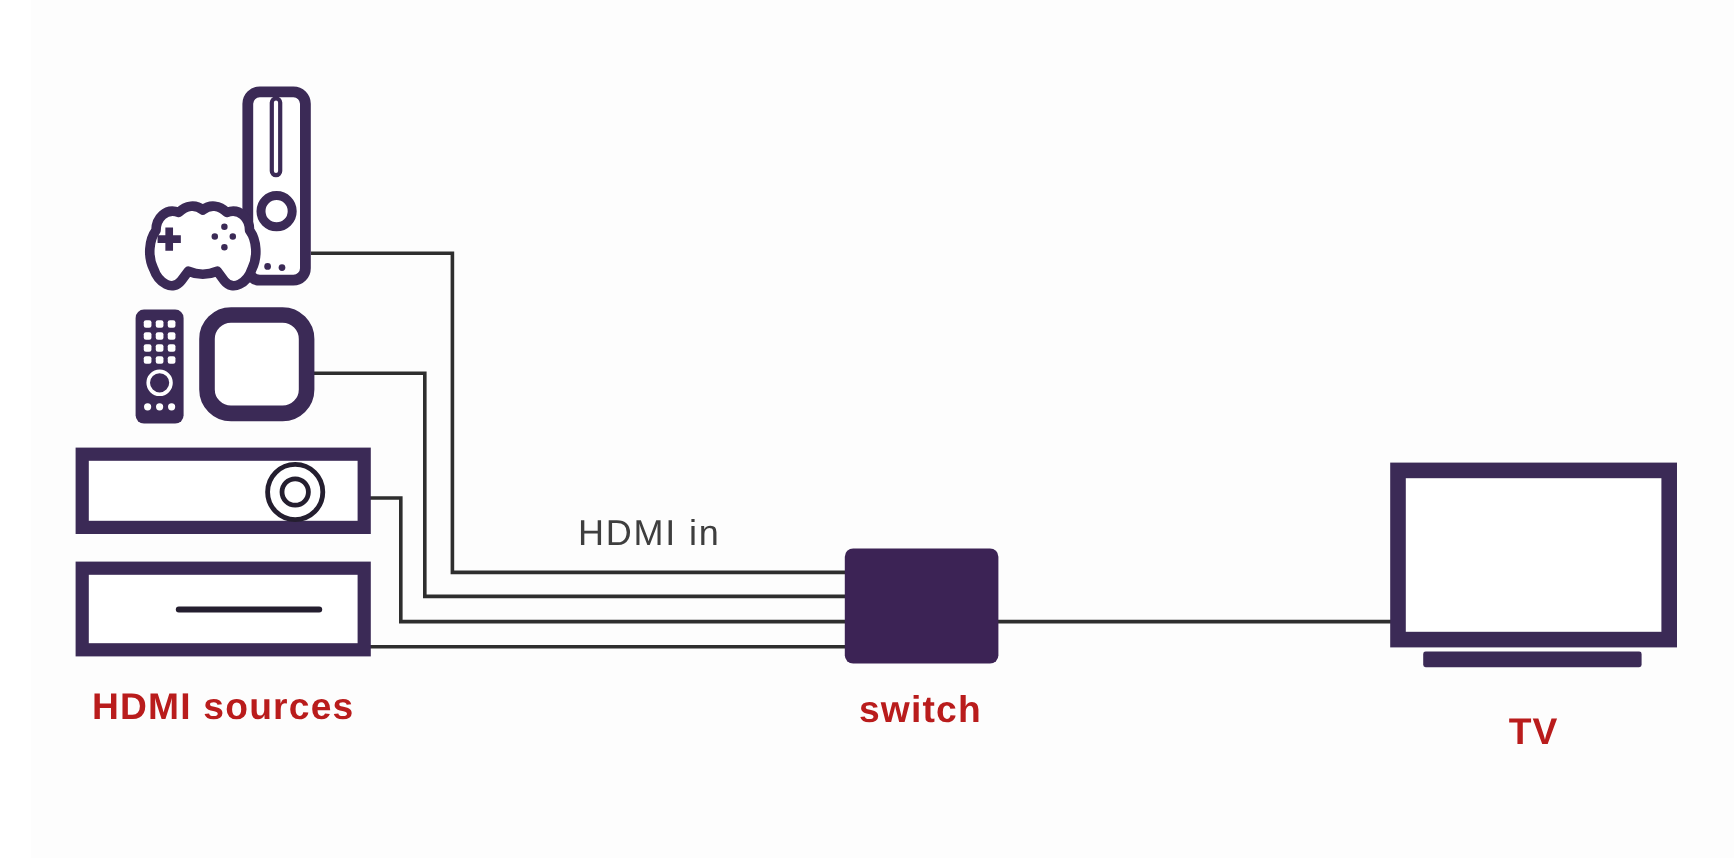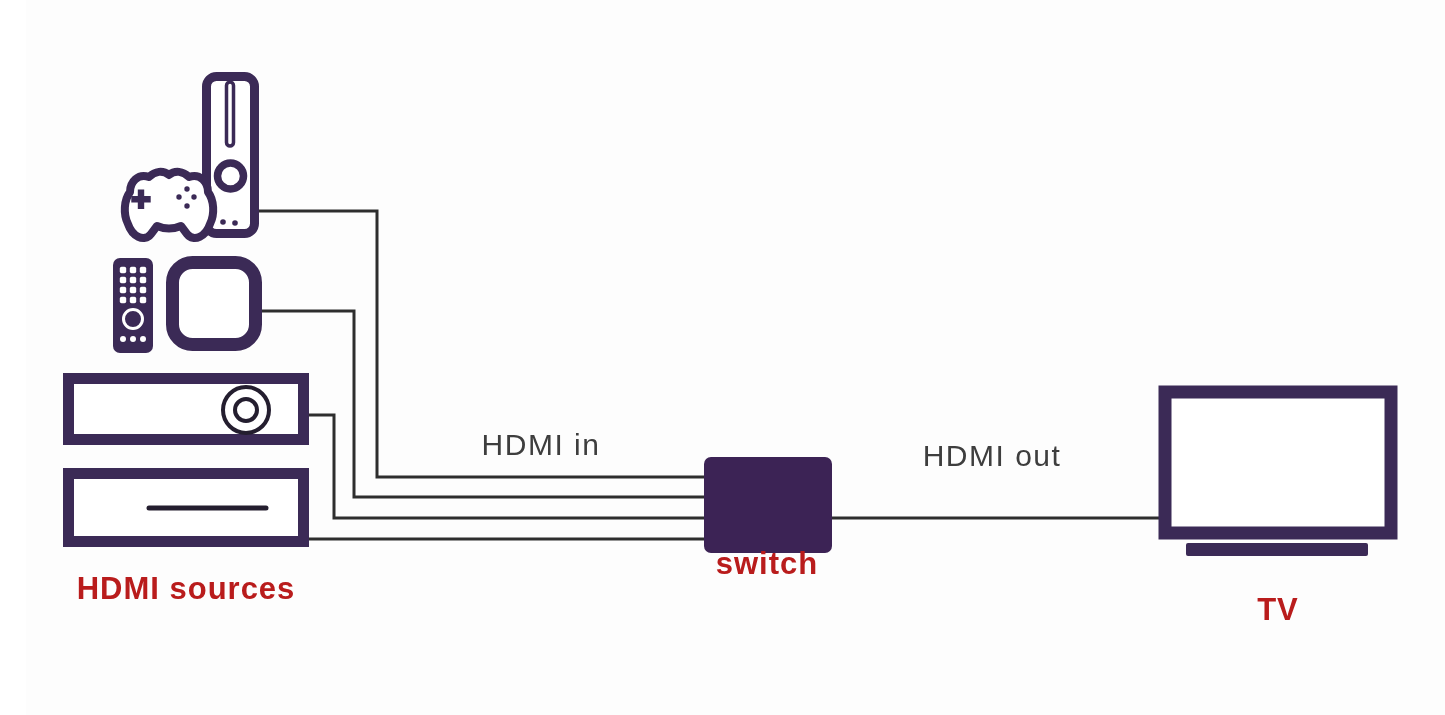--- a/index.html
+++ b/index.html
@@ -25,21 +25,21 @@
   }
   .label-bold {
     font-size:31px;
     font-weight:700;
     color:#b91c1c;
     letter-spacing:1px;
   }
   #label-hdmi-in  { left:515px;  top:445px; }
   #label-hdmi-out { left:966px;  top:456px; }
   #label-sources  { left:160px;  top:589px; }
-  #label-switch   { left:741px;  top:564px; }
+  #label-switch   { left:741px;  top:592px; }
   #label-tv       { left:1252px; top:610px; }
 </style>
 </head>
 <body>
 
 <div class="stage">
 
   <svg class="diagram-svg" width="1445" height="715" viewBox="0 0 1445 715">
 
     <g stroke="#2e2e2e" stroke-width="3" fill="none">
@@ -108,20 +108,19 @@
     <rect x="678" y="457" width="128" height="96" rx="7" fill="#3c2355"></rect>
 
     <g>
       <rect x="1139" y="392" width="226" height="141" fill="#ffffff" stroke="#3b2a56" stroke-width="13"></rect>
       <rect x="1160" y="543" width="182" height="13" rx="2" fill="#3b2a56"></rect>
     </g>
   </svg>
 
   <div class="label label-plain" id="label-hdmi-in">HDMI in</div>
 
-  <div class="label label-plain" id="label-hdmi-out">HDMI out</div>
 
   <div class="label label-bold" id="label-sources">HDMI sources</div>
 
   <div class="label label-bold" id="label-switch">switch</div>
 
   <div class="label label-bold" id="label-tv">TV</div>
 </div>
 
 </body></html>

